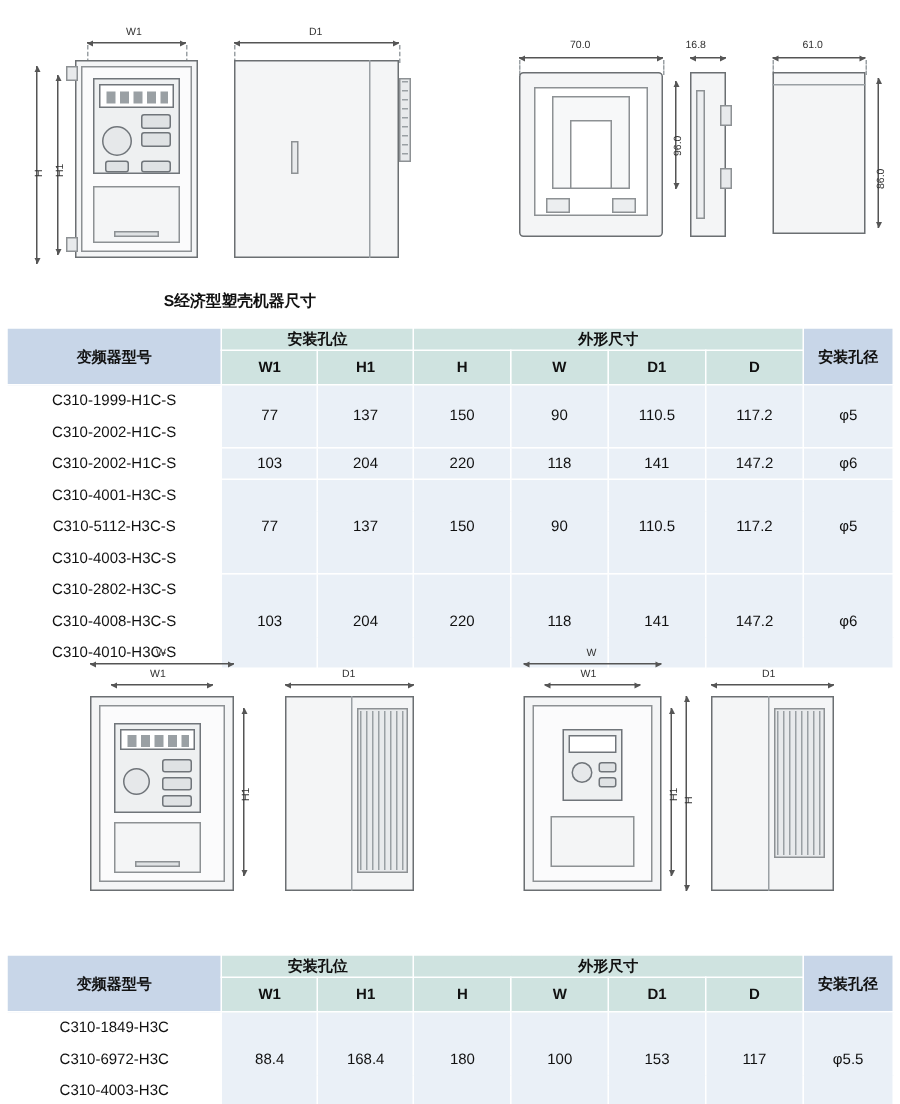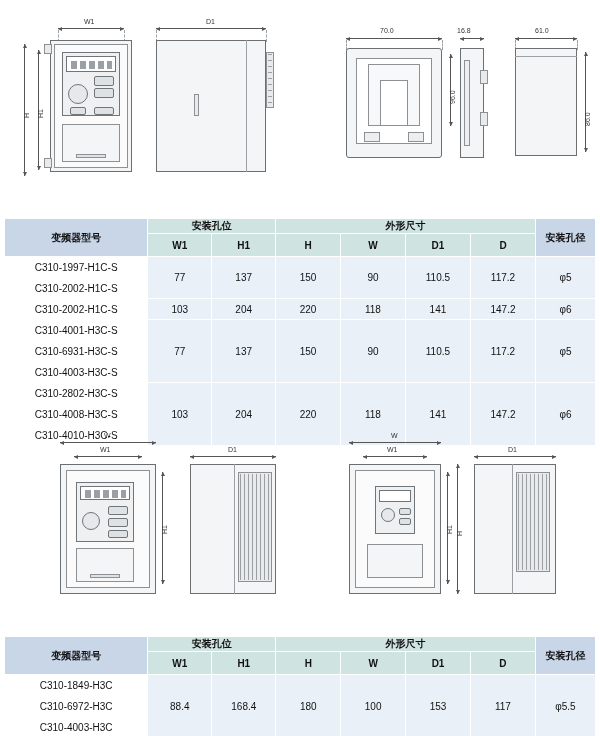--- a/index.html
+++ b/index.html
@@ -162,20 +162,21 @@
     <div class="extline" style="left:10px;top:32px;height:10px;"></div>
     <div class="extline" style="left:72px;top:32px;height:10px;"></div>
 
     <div class="outline fill-l" style="left:10px;top:40px;width:62px;height:108px;"></div>
     <div class="hline" style="left:10px;top:48px;width:62px;"></div>
 
     <div class="arrowlineV" style="left:80px;top:44px;height:100px;"></div>
     <div class="dim-v" style="left:79px;top:118px;">86.0</div>
   </div>
 
+  <div class="caption" style="left:20px;top:194px;width:280px;">S经济型塑壳机器尺寸</div>
 
   <table class="dimtable t1">
     <thead>
       <tr>
         <th rowspan="2" style="width:145px;height:30px;">变频器型号</th>
         <th colspan="2" class="hdr-sub" style="width:128px;">安装孔位</th>
         <th colspan="4" class="hdr-sub" style="width:260px;">外形尺寸</th>
         <th rowspan="2" style="width:60px;">安装孔径</th>
       </tr>
       <tr>
@@ -183,21 +184,21 @@
         <th class="hdr-sub" style="width:64px;">H1</th>
         <th class="hdr-sub" style="width:65px;">H</th>
         <th class="hdr-sub" style="width:65px;">W</th>
         <th class="hdr-sub" style="width:65px;">D1</th>
         <th class="hdr-sub" style="width:65px;">D</th>
       </tr>
     </thead>
     <tbody>
 
       <tr>
-        <td class="modelcell" style="height:20px;">C310-1997-H1C-S</td>
+        <td class="modelcell" style="height:20px;">C310-1999-H1C-S</td>
         <td rowspan="2">77</td>
         <td rowspan="2">137</td>
         <td rowspan="2">150</td>
         <td rowspan="2">90</td>
         <td rowspan="2">110.5</td>
         <td rowspan="2">117.2</td>
         <td rowspan="2">φ5</td>
       </tr>
       <tr>
         <td class="modelcell" style="height:20px;">C310-2002-H1C-S</td>
@@ -218,21 +219,21 @@
         <td class="modelcell" style="height:20px;">C310-4001-H3C-S</td>
         <td rowspan="3">77</td>
         <td rowspan="3">137</td>
         <td rowspan="3">150</td>
         <td rowspan="3">90</td>
         <td rowspan="3">110.5</td>
         <td rowspan="3">117.2</td>
         <td rowspan="3">φ5</td>
       </tr>
       <tr>
-        <td class="modelcell" style="height:20px;">C310-6931-H3C-S</td>
+        <td class="modelcell" style="height:20px;">C310-5112-H3C-S</td>
       </tr>
       <tr>
         <td class="modelcell" style="height:20px;">C310-4003-H3C-S</td>
       </tr>
 
       <tr>
         <td class="modelcell" style="height:20px;">C310-2802-H3C-S</td>
         <td rowspan="3">103</td>
         <td rowspan="3">204</td>
         <td rowspan="3">220</td>

